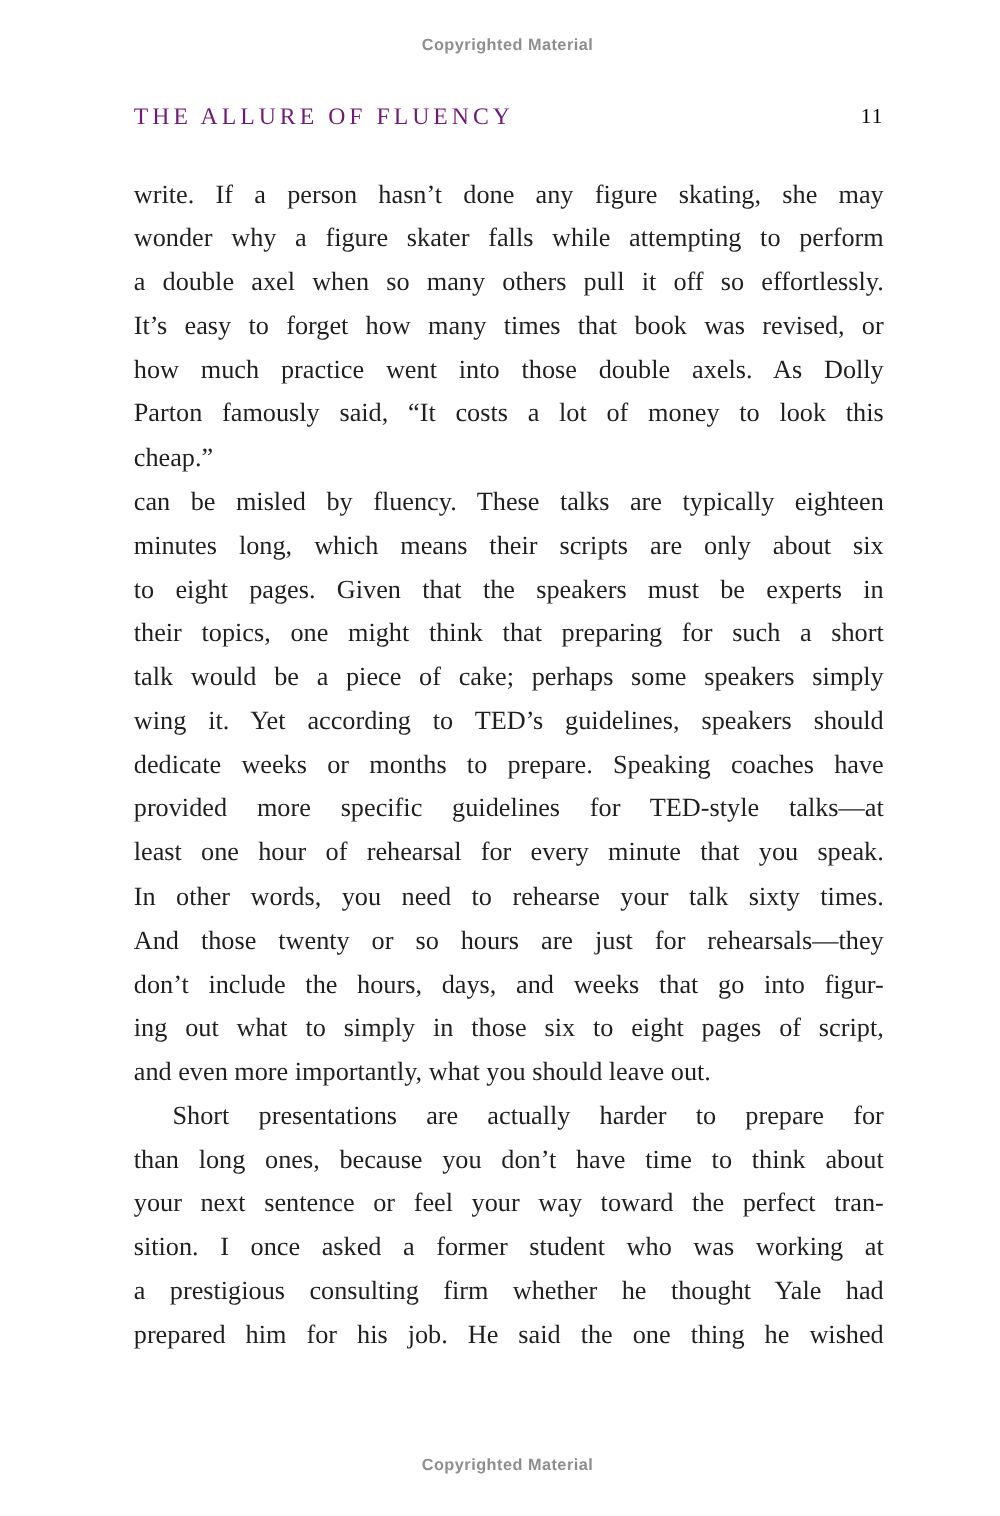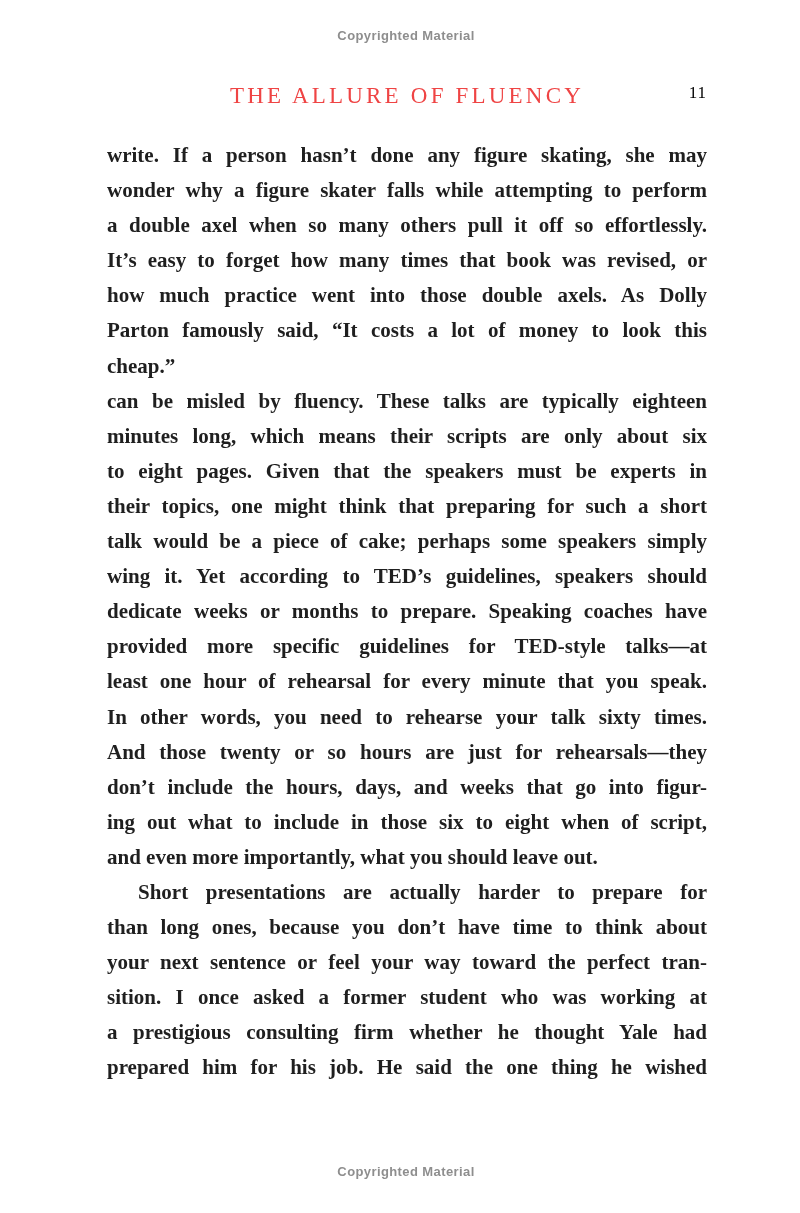--- a/index.html
+++ b/index.html
@@ -33,24 +33,24 @@
     position: absolute;
     top: 83px;
     left: 107px;
     width: 600px;
     height: 22px;
   }
   .running-title {
     position: absolute;
     left: 0;
     width: 100%;
-    text-align: center;
-    font-size: 23px;
+    text-align: left;
+    font-size: 19px;
     letter-spacing: 3.2px;
-    color: #ef4444;
+    color: #701a75;
     white-space: nowrap;
   }
   .page-number {
     position: absolute;
     right: 0;
     top: 0;
     font-size: 17px;
     letter-spacing: 1px;
     color: #000000;
   }
@@ -63,21 +63,20 @@
     line-height: 35.1px;
     color: #1f1f1f;
   }
   .paragraph { margin: 0; padding: 0; }
   .line {
     text-align: justify;
     text-align-last: justify;
     white-space: normal;
     height: 35.1px;
     overflow: visible;
-    font-weight: bold;
   }
   .line.lastline {
     text-align-last: left;
   }
   .line.indent {
     padding-left: 31px;
   }
 </style>
 </head>
 <body>
@@ -107,21 +106,21 @@
         <div class="line">to eight pages. Given that the speakers must be experts in</div>
         <div class="line">their topics, one might think that preparing for such a short</div>
         <div class="line">talk would be a piece of cake; perhaps some speakers simply</div>
         <div class="line">wing it. Yet according to TED’s guidelines, speakers should</div>
         <div class="line">dedicate weeks or months to prepare. Speaking coaches have</div>
         <div class="line">provided more specific guidelines for TED-style talks—at</div>
         <div class="line">least one hour of rehearsal for every minute that you speak.</div>
         <div class="line">In other words, you need to rehearse your talk sixty times.</div>
         <div class="line">And those twenty or so hours are just for rehearsals—they</div>
         <div class="line">don’t include the hours, days, and weeks that go into figur-</div>
-        <div class="line">ing out what to include in those six to eight when of script,</div>
+        <div class="line">ing out what to simply in those six to eight pages of script,</div>
         <div class="line lastline">and even more importantly, what you should leave out.</div>
       </div>
       <div class="paragraph">
         <div class="line indent">Short presentations are actually harder to prepare for</div>
         <div class="line">than long ones, because you don’t have time to think about</div>
         <div class="line">your next sentence or feel your way toward the perfect tran-</div>
         <div class="line">sition. I once asked a former student who was working at</div>
         <div class="line">a prestigious consulting firm whether he thought Yale had</div>
         <div class="line">prepared him for his job. He said the one thing he wished</div>
       </div>

